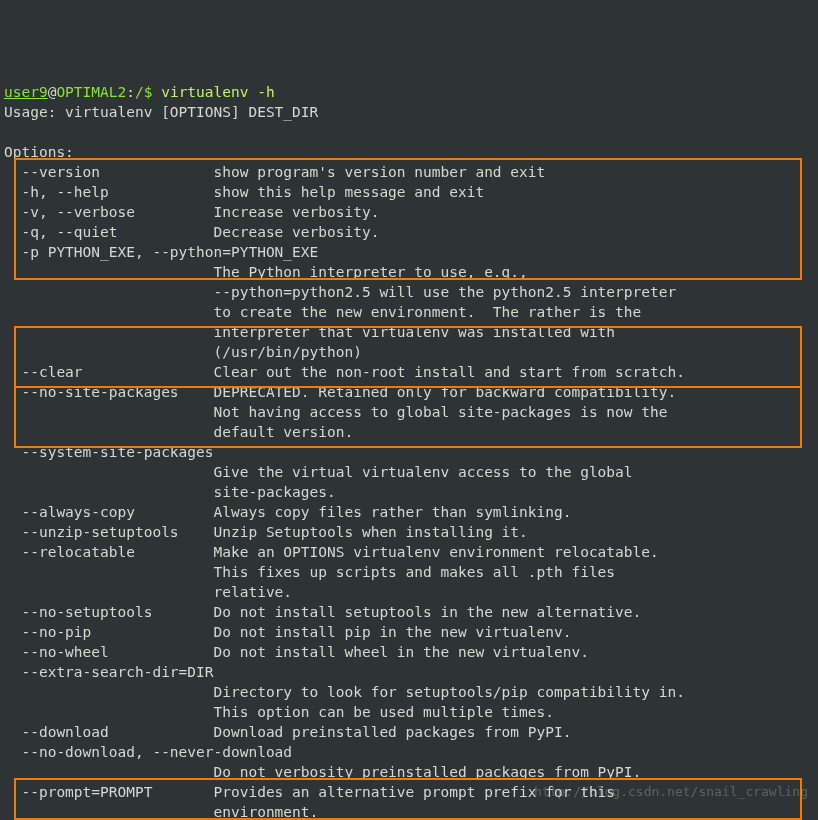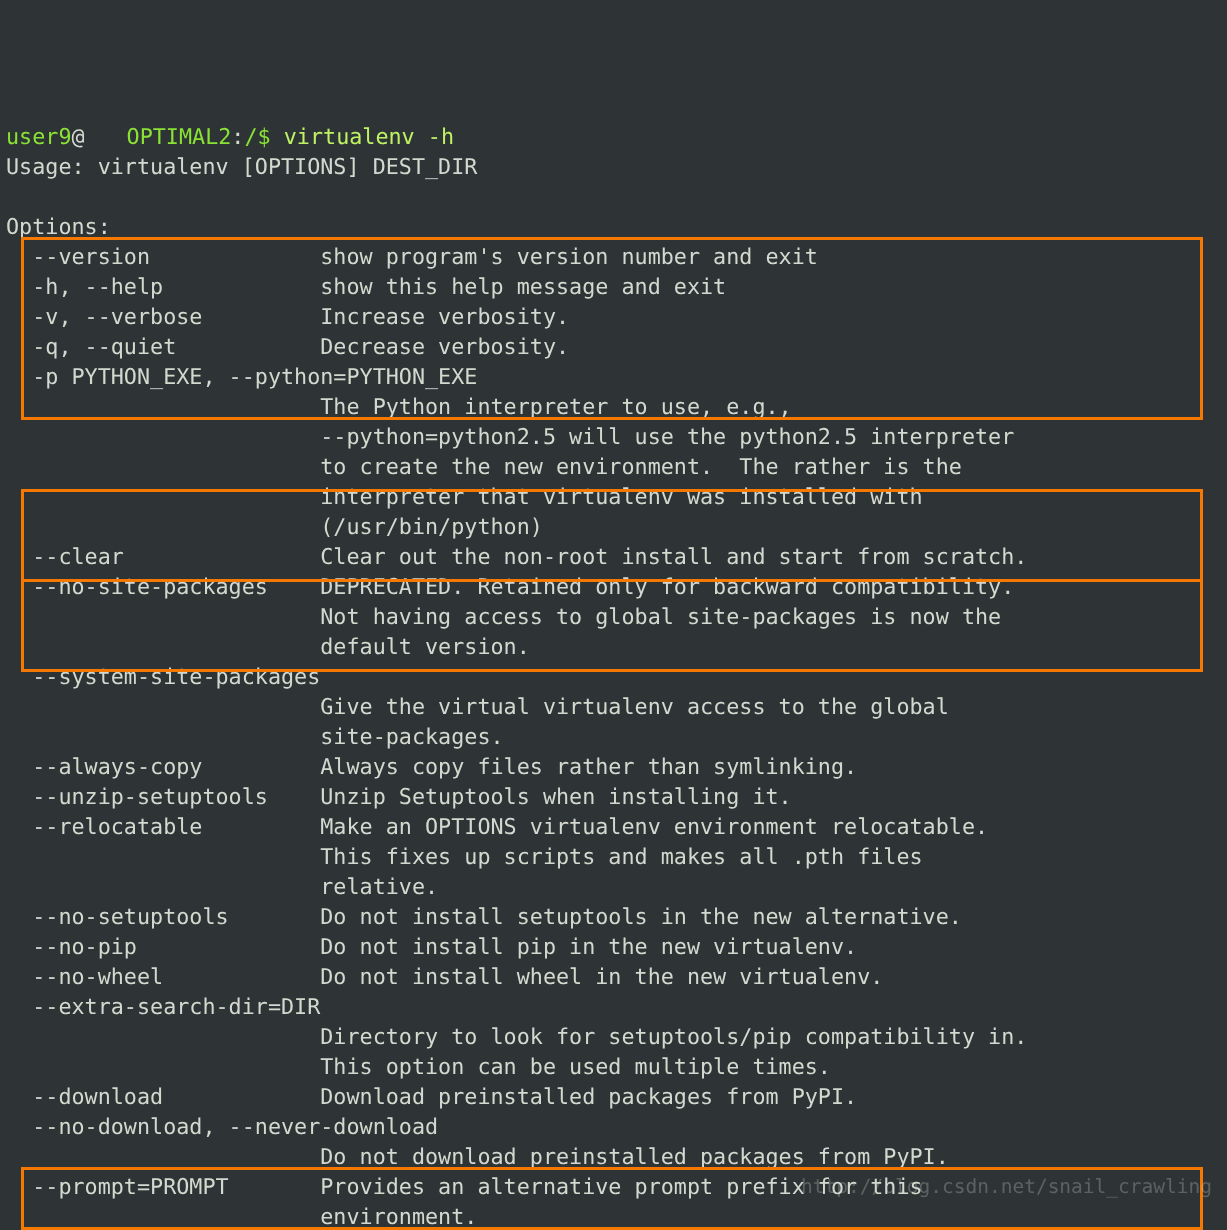--- a/index.html
+++ b/index.html
@@ -13,22 +13,22 @@
       font-family: 'DejaVu Sans Mono', 'Courier New', monospace;
       font-size: 14.5px;
       line-height: 20px;
       width: 818px;
       height: 820px;
       overflow: hidden;
       padding: 2px 4px;
       white-space: pre;
       position: relative;
     }
-    .prompt-user { color: #8ae234; }
-    .prompt-host { color: #8ae234; padding-left: 28px; }
+    .prompt-user { color: #8ae234; text-decoration: underline; }
+    .prompt-host { color: #8ae234; }
     .prompt-path { color: #8ae234; }
     .prompt-sym { color: #8ae234; }
     .cmd { color: #bef264; }
     .out { color: #d4d8CF; }
     .highlight-box {
       position: absolute;
       border: 2px solid #f57900;
       pointer-events: none;
     }
     .box1 { left: 14px; top: 158px; width: 788px; height: 122px; }
@@ -76,21 +76,21 @@
 <span class="out">                        This fixes up scripts and makes all .pth files</span>
 <span class="out">                        relative.</span>
 <span class="out">  --no-setuptools       Do not install setuptools in the new alternative.</span>
 <span class="out">  --no-pip              Do not install pip in the new virtualenv.</span>
 <span class="out">  --no-wheel            Do not install wheel in the new virtualenv.</span>
 <span class="out">  --extra-search-dir=DIR</span>
 <span class="out">                        Directory to look for setuptools/pip compatibility in.</span>
 <span class="out">                        This option can be used multiple times.</span>
 <span class="out">  --download            Download preinstalled packages from PyPI.</span>
 <span class="out">  --no-download, --never-download</span>
-<span class="out">                        Do not download preinstalled packages from PyPI.</span>
+<span class="out">                        Do not verbosity preinstalled packages from PyPI.</span>
 <span class="out">  --prompt=PROMPT       Provides an alternative prompt prefix for this</span>
 <span class="out">                        environment.</span>
 
 
 
 
 </div>
 
 <div class="highlight-box box1"></div>
 <div class="highlight-box box2"></div>

